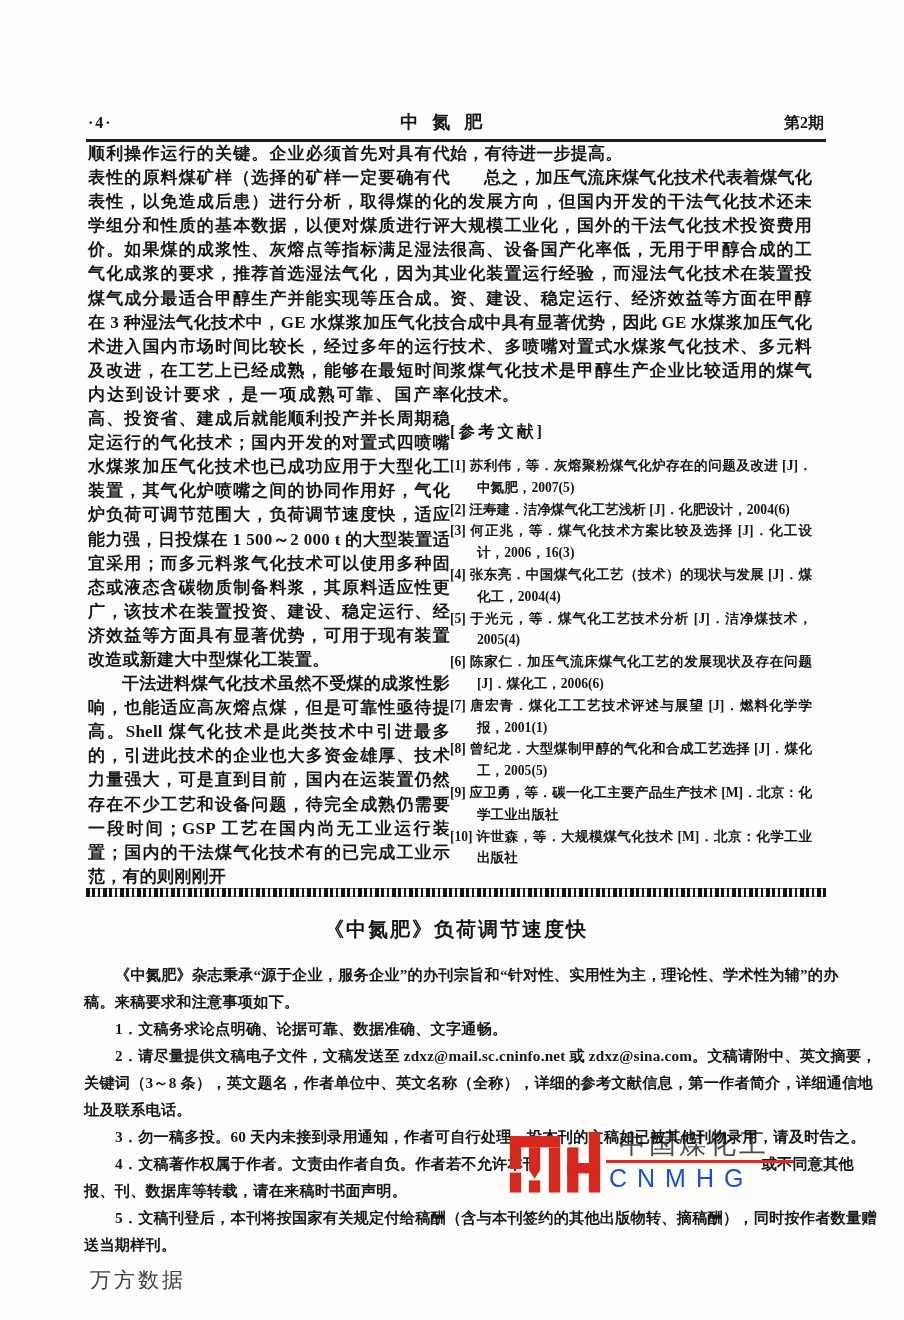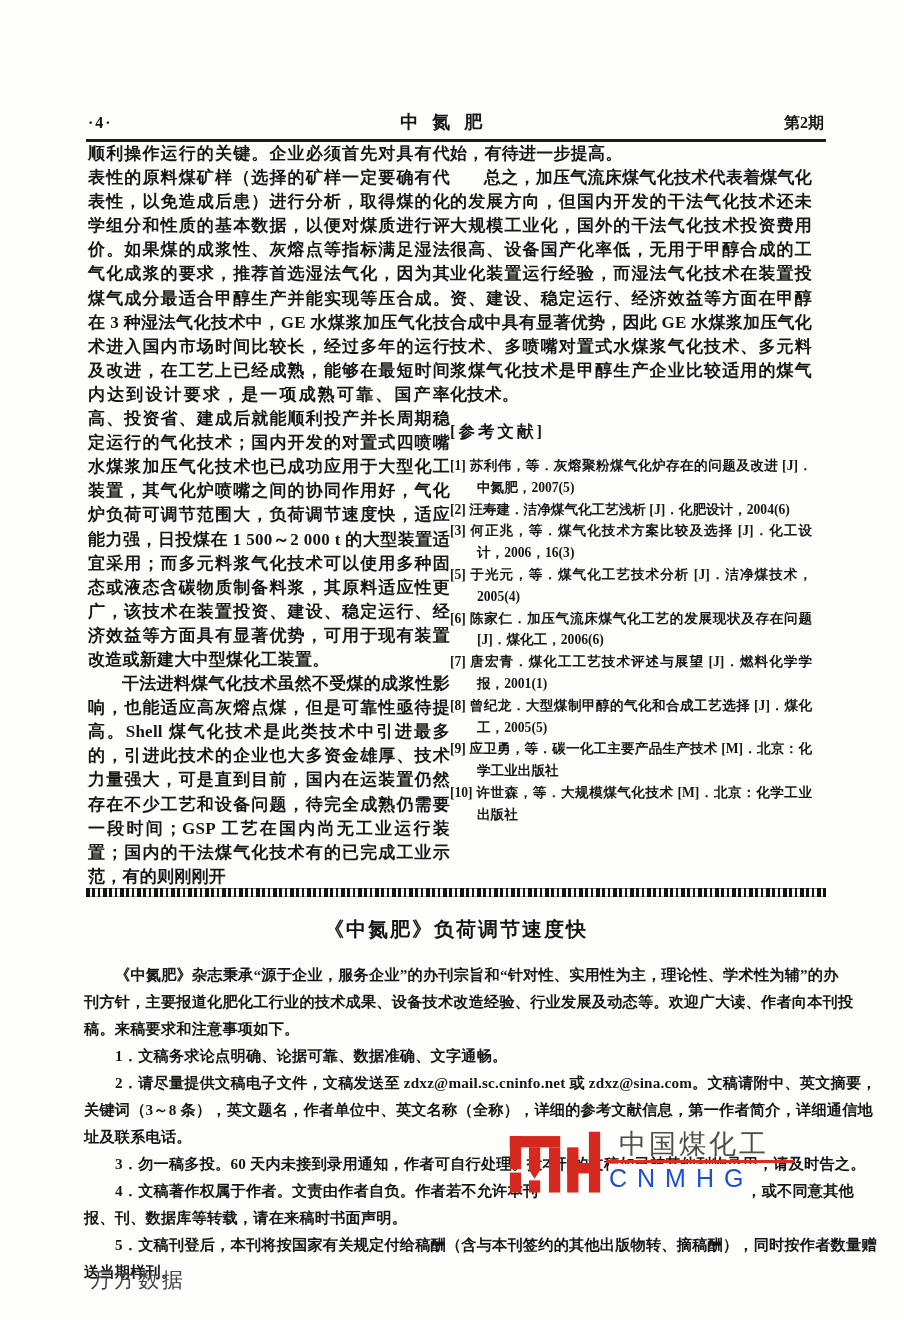--- a/index.html
+++ b/index.html
@@ -111,36 +111,36 @@
       <p class="body-p indent">干法进料煤气化技术虽然不受煤的成浆性影响，也能适应高灰熔点煤，但是可靠性亟待提高。Shell 煤气化技术是此类技术中引进最多的，引进此技术的企业也大多资金雄厚、技术力量强大，可是直到目前，国内在运装置仍然存在不少工艺和设备问题，待完全成熟仍需要一段时间；GSP 工艺在国内尚无工业运行装置；国内的干法煤气化技术有的已完成工业示范，有的则刚刚开</p>
     </div>
     <div class="col">
       <p class="body-p">始，有待进一步提高。</p>
       <p class="body-p indent">总之，加压气流床煤气化技术代表着煤气化的发展方向，但国内开发的干法气化技术还未大规模工业化，国外的干法气化技术投资费用很高、设备国产化率低，无用于甲醇合成的工业化装置运行经验，而湿法气化技术在装置投资、建设、稳定运行、经济效益等方面在甲醇合成中具有显著优势，因此 GE 水煤浆加压气化技术、多喷嘴对置式水煤浆气化技术、多元料浆煤气化技术是甲醇生产企业比较适用的煤气化技术。</p>
       <div class="refs-heading">[参考文献]</div>
       <ul class="refs">
         <li>[1] 苏利伟，等．灰熔聚粉煤气化炉存在的问题及改进 [J]．中氮肥，2007(5)</li>
         <li>[2] 汪寿建．洁净煤气化工艺浅析 [J]．化肥设计，2004(6)</li>
         <li>[3] 何正兆，等．煤气化技术方案比较及选择 [J]．化工设计，2006，16(3)</li>
+        <li>[4] 张东亮．中国煤气化工艺（技术）的现状与发展 [J]．煤化工，2004(4)</li>
         <li>[5] 于光元，等．煤气化工艺技术分析 [J]．洁净煤技术，2005(4)</li>
         <li>[6] 陈家仁．加压气流床煤气化工艺的发展现状及存在问题 [J]．煤化工，2006(6)</li>
         <li>[7] 唐宏青．煤化工工艺技术评述与展望 [J]．燃料化学学报，2001(1)</li>
         <li>[8] 曾纪龙．大型煤制甲醇的气化和合成工艺选择 [J]．煤化工，2005(5)</li>
         <li>[9] 应卫勇，等．碳一化工主要产品生产技术 [M]．北京：化学工业出版社</li>
         <li>[10] 许世森，等．大规模煤气化技术 [M]．北京：化学工业出版社</li>
       </ul>
     </div>
   </div>
 
   <div class="separator"></div>
 
   <div class="notice">
     <div class="notice-title">《中氮肥》负荷调节速度快</div>
     <div class="nline indent">《中氮肥》杂志秉承“源于企业，服务企业”的办刊宗旨和“针对性、实用性为主，理论性、学术性为辅”的办</div>
-    <div class="nline">刊方针，主要报道化肥化工行业的技术成果、设备技术改造经验、行业发展及动态等。欢迎广大读、作者向本刊投</div>
     <div class="nline">稿。来稿要求和注意事项如下。</div>
     <div class="nline indent">1．文稿务求论点明确、论据可靠、数据准确、文字通畅。</div>
     <div class="nline indent">2．请尽量提供文稿电子文件，文稿发送至 zdxz@mail.sc.cninfo.net 或 zdxz@sina.com。文稿请附中、英文摘要，</div>
     <div class="nline">关键词（3～8 条），英文题名，作者单位中、英文名称（全称），详细的参考文献信息，第一作者简介，详细通信地</div>
     <div class="nline">址及联系电话。</div>
     <div class="nline indent">3．勿一稿多投。60 天内未接到录用通知，作者可自行处理。投本刊的文稿如已被其他刊物录用，请及时告之。</div>
     <div class="nline indent"><span>4．文稿著作权属于作者。文责由作者自负。作者若不允许本刊</span><span class="gap-spacer"></span><span>，或不同意其他</span></div>
     <div class="nline">报、刊、数据库等转载，请在来稿时书面声明。</div>
     <div class="nline indent">5．文稿刊登后，本刊将按国家有关规定付给稿酬（含与本刊签约的其他出版物转、摘稿酬），同时按作者数量赠</div>
     <div class="nline">送当期样刊。</div>

